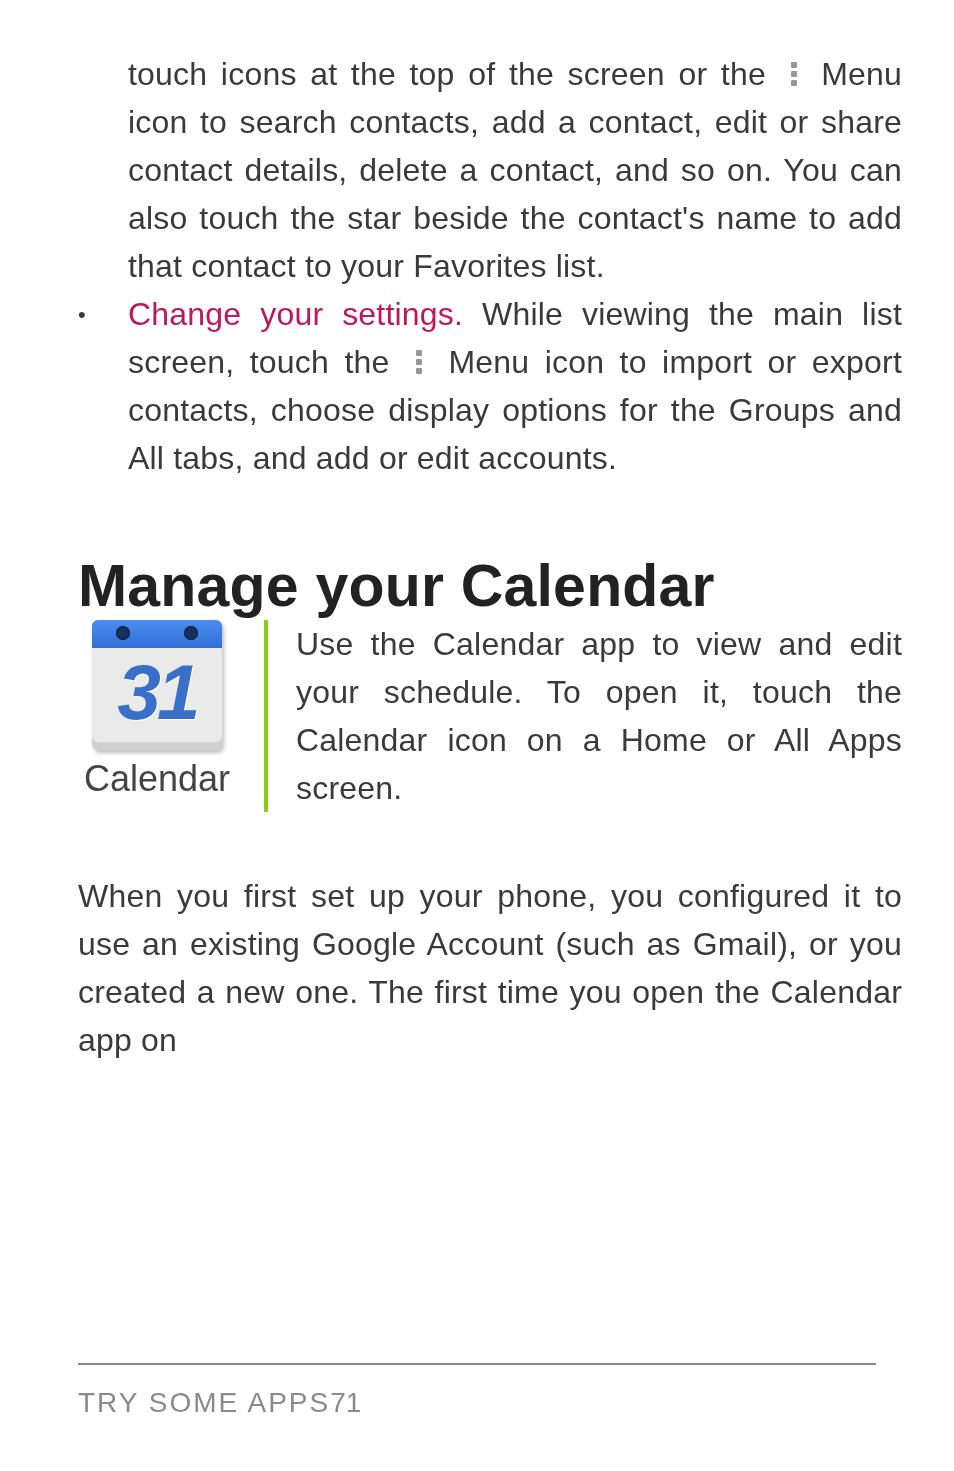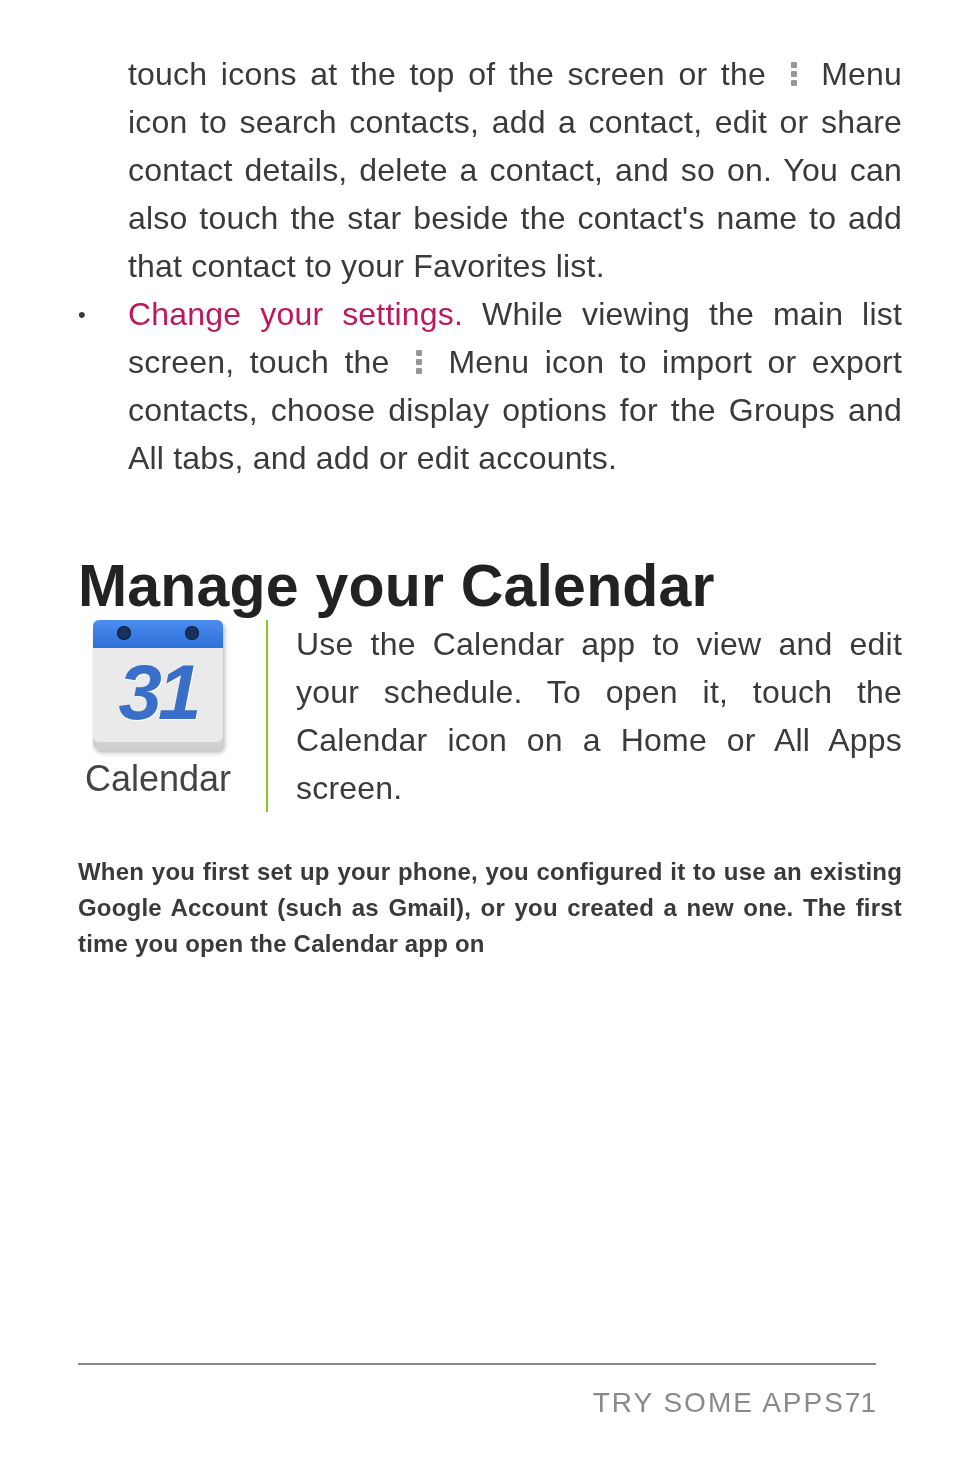--- a/index.html
+++ b/index.html
@@ -70,21 +70,21 @@
 
   .cal-row {
     display: flex;
     align-items: stretch;
   }
   .cal-left {
     width: 190px;
     flex: 0 0 190px;
     text-align: center;
     padding-right: 28px;
-    border-right: 2px solid #84cc16;
+    border-right: 4px solid #84cc16;
   }
   .cal-caption {
     font-size: 36px;
     color: #444;
     margin-top: 8px;
   }
   .cal-right {
     flex: 1;
     padding-left: 28px;
     font-size: 32px;
@@ -132,38 +132,37 @@
     justify-content: center;
     font-size: 78px;
     font-weight: 700;
     font-style: italic;
     color: #3a6fc9;
     letter-spacing: -4px;
     text-shadow: 1px 1px 0 #fff;
   }
 
   .para-after {
-    font-size: 24px;
-    line-height: 1.5;
-    text-align: justify;
-    text-align-last: left;
-    margin-top: 42px;
-    letter-spacing: 0.2px;
-    font-weight: bold;
+    font-size: 32px;
+    line-height: 1.5;
+    text-align: justify;
+    text-align-last: left;
+    margin-top: 60px;
+    letter-spacing: 0.2px;
   }
 
   .footer {
     position: absolute;
     left: 78px;
     right: 78px;
     bottom: 52px;
     border-top: 2px solid #888;
     padding-top: 22px;
     display: flex;
-    justify-content: flex-end;
+    justify-content: flex-start;
     font-size: 28px;
     letter-spacing: 2px;
     color: #8a8a8a;
   }
   .footer .pno { letter-spacing: 0; color: #8a8a8a; font-size: 28px; }
 </style>
 </head>
 <body>
 
 <div class="page">

